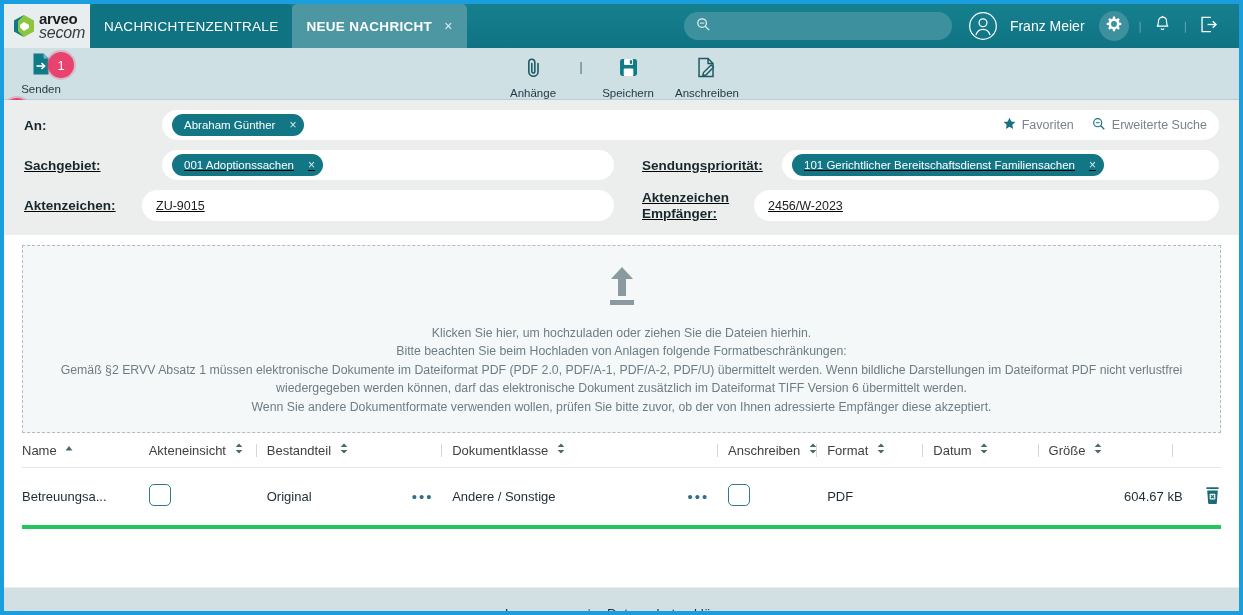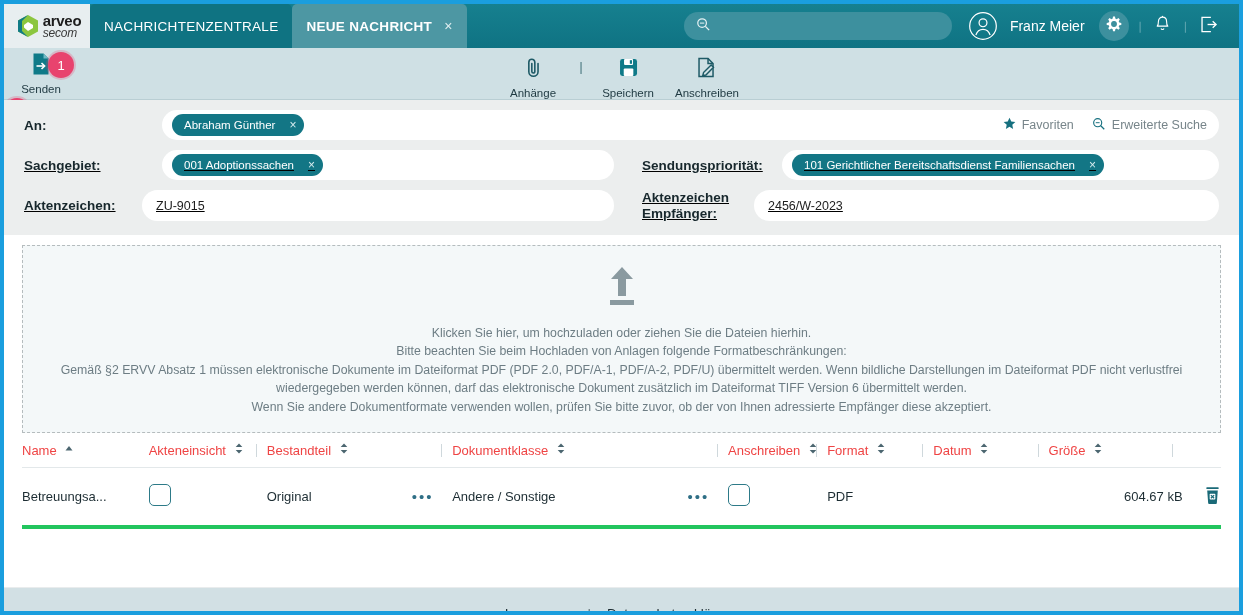--- a/index.html
+++ b/index.html
@@ -39,21 +39,21 @@
     display: flex; align-items: center; gap: 4px;
     padding-left: 4px;
   }
   .logo-mark { width: 22px; height: 24px; flex: 0 0 22px; }
   .logo-text { line-height: 1.0; }
   .logo-text .l1 {
     font-size: 15px; font-weight: bold; color: #1d1d1d;
     letter-spacing: -0.3px; display: block;
   }
   .logo-text .l2 {
-    font-size: 12px; font-style: italic; color: #3a3a3a;
+    font-size: 16px; font-style: italic; color: #3a3a3a;
     letter-spacing: -0.2px; display: block; margin-top: -1px;
   }
 
   .tabs { display: flex; align-items: stretch; }
   .tab {
     display: flex; align-items: center;
     padding: 0 14px;
     color: #ffffff;
     font-size: 13.5px;
     letter-spacing: 0.3px;
@@ -240,21 +240,21 @@
   }
   .dz-small {
     font-size: 12.3px; color: #6d7d84; line-height: 1.5;
     max-width: 1160px; margin: 0 auto;
   }
 
   
   .table-wrap { background: #ffffff; padding: 0 18px; }
   .tbl { width: 100%; border-collapse: collapse; }
   .tbl thead th {
-    font-size: 13px; color: #ef4444; font-weight: normal;
+    font-size: 13px; color: #404040; font-weight: normal;
     text-align: left;
     padding: 10px 0 9px 0;
     border-bottom: 1px solid #e3e8ea;
     position: relative;
     white-space: nowrap;
     cursor: pointer;
   }
   .tbl thead th .divider {
     position: absolute; left: -11px; top: 11px;
     width: 1px; height: 13px; background: #cfd8dc;

